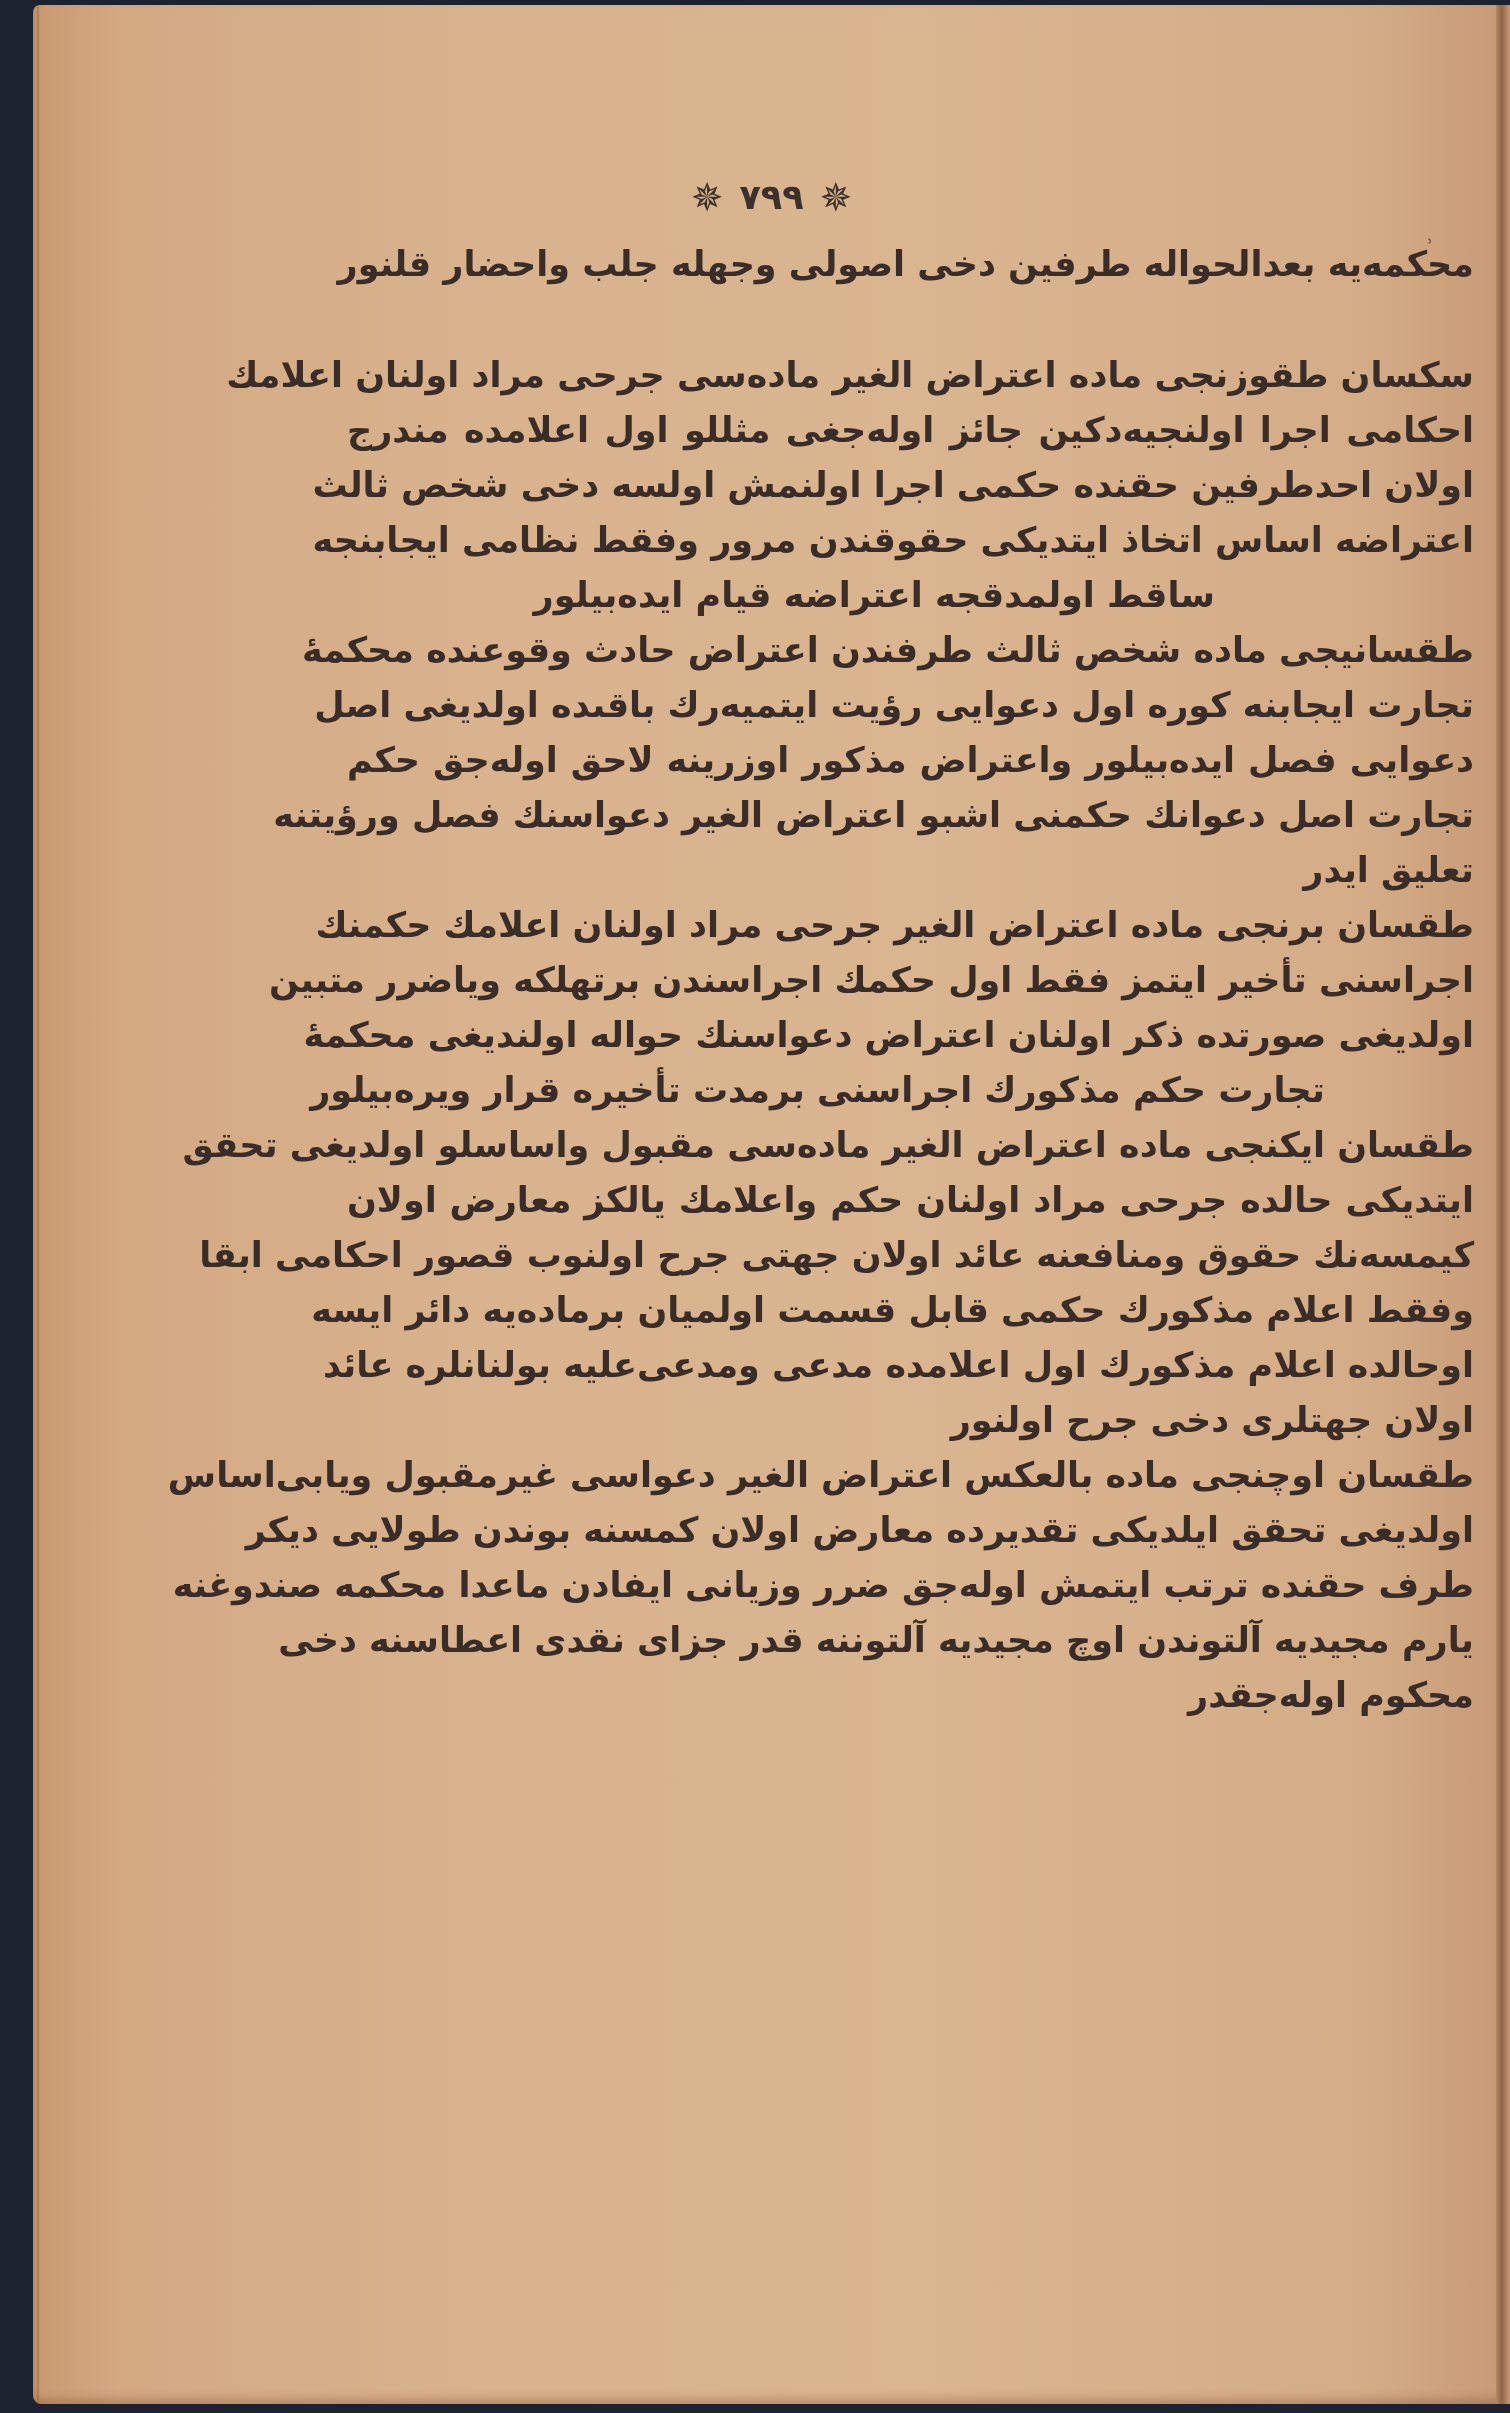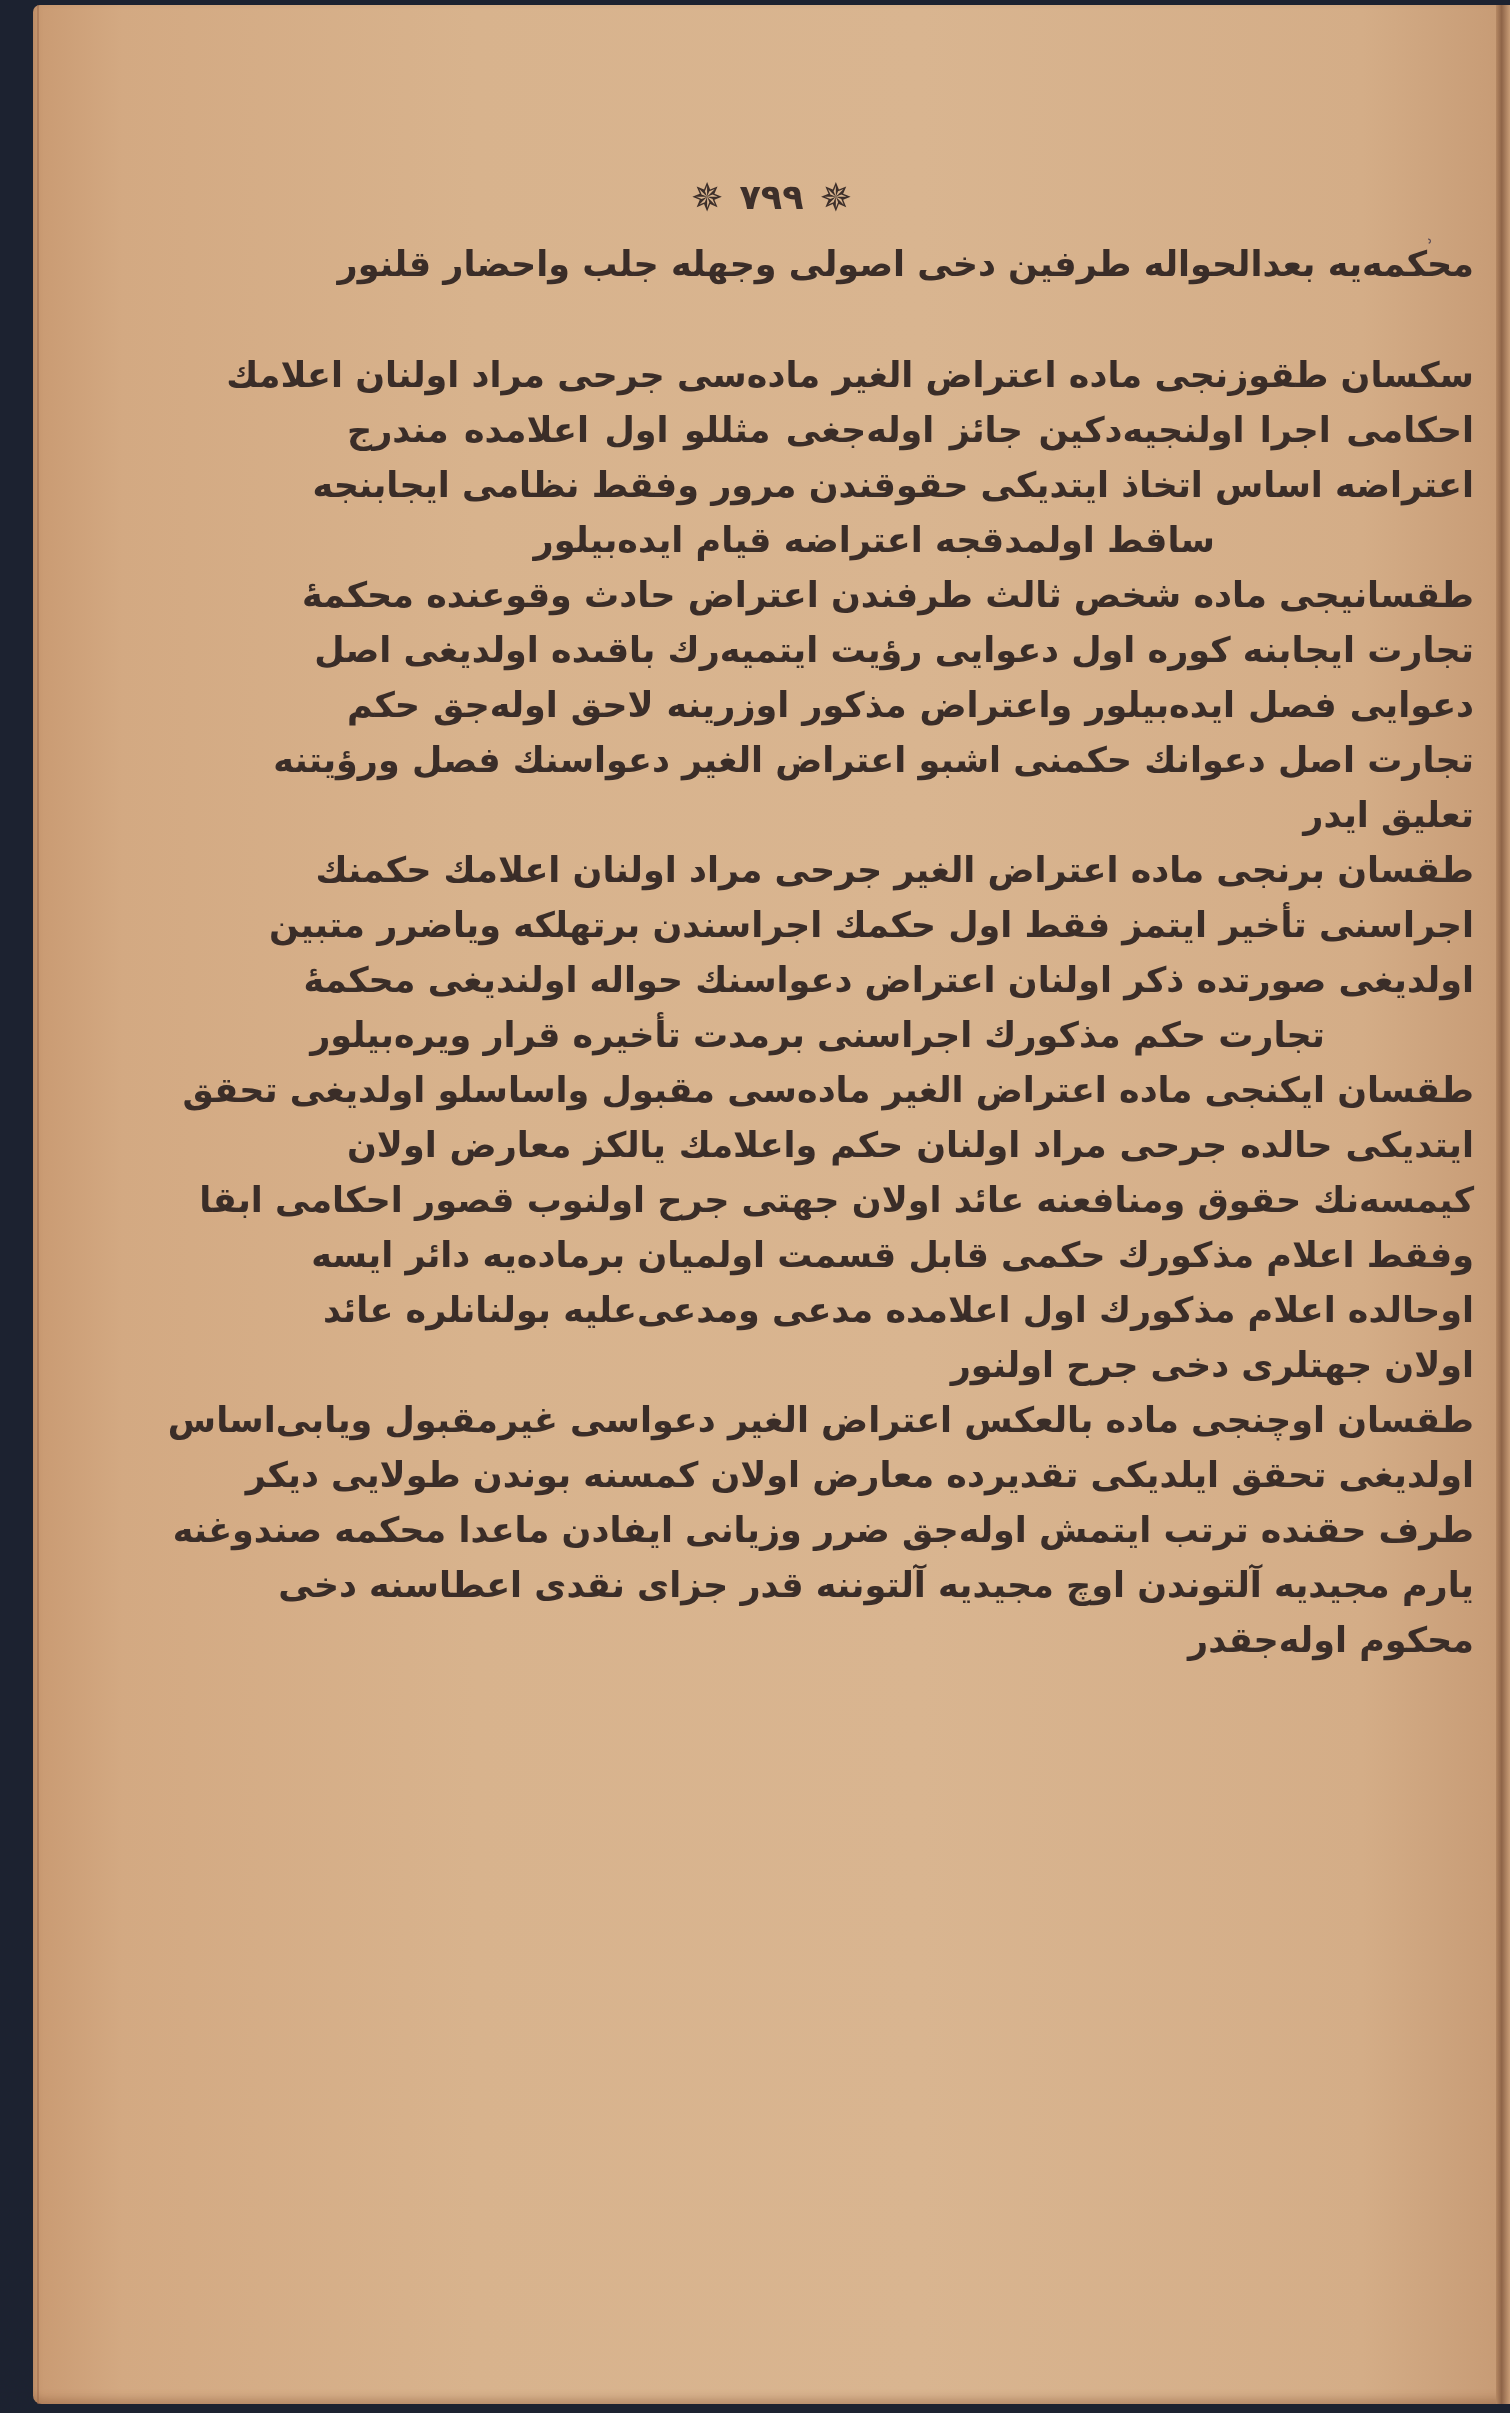--- a/index.html
+++ b/index.html
@@ -120,20 +120,21 @@
   </div>
 
   <div class="text-block top-line">
     <span class="line last" style="text-align-last: justify;">محكمه‌يه بعدالحواله طرفين دخى اصولى وجهله جلب واحضار قلنور</span>
   </div>
 
   <div class="text-block body-lines">
     <div>
       <span class="line">سكسان طقوزنجى ماده   اعتراض الغير ماده‌سى جرحى مراد اولنان اعلامك</span>
       <span class="line">احكامى اجرا اولنجيه‌دكين جائز اوله‌جغى مثللو اول اعلامده مندرج</span>
+      <span class="line">اولان احدطرفين حقنده حكمى اجرا اولنمش اولسه دخى شخص ثالث</span>
       <span class="line">اعتراضه اساس اتخاذ ايتديكى حقوقندن مرور وفقط نظامى ايجابنجه</span>
       <span class="line last" style="padding-right:259px;">ساقط اولمدقجه اعتراضه قيام ايده‌بيلور</span>
     </div>
     <div>
       <span class="line">طقسانيجى ماده   شخص ثالث طرفندن اعتراض حادث وقوعنده محكمه‌ٔ</span>
       <span class="line">تجارت ايجابنه كوره اول دعوايى رؤيت ايتميه‌رك باقىده اولديغى اصل</span>
       <span class="line">دعوايى فصل ايده‌بيلور واعتراض مذكور اوزرينه لاحق اوله‌جق حكم</span>
       <span class="line">تجارت اصل دعوانك حكمنى اشبو اعتراض الغير دعواسنك فصل ورؤيتنه</span>
       <span class="line last">تعليق ايدر</span>
     </div>

